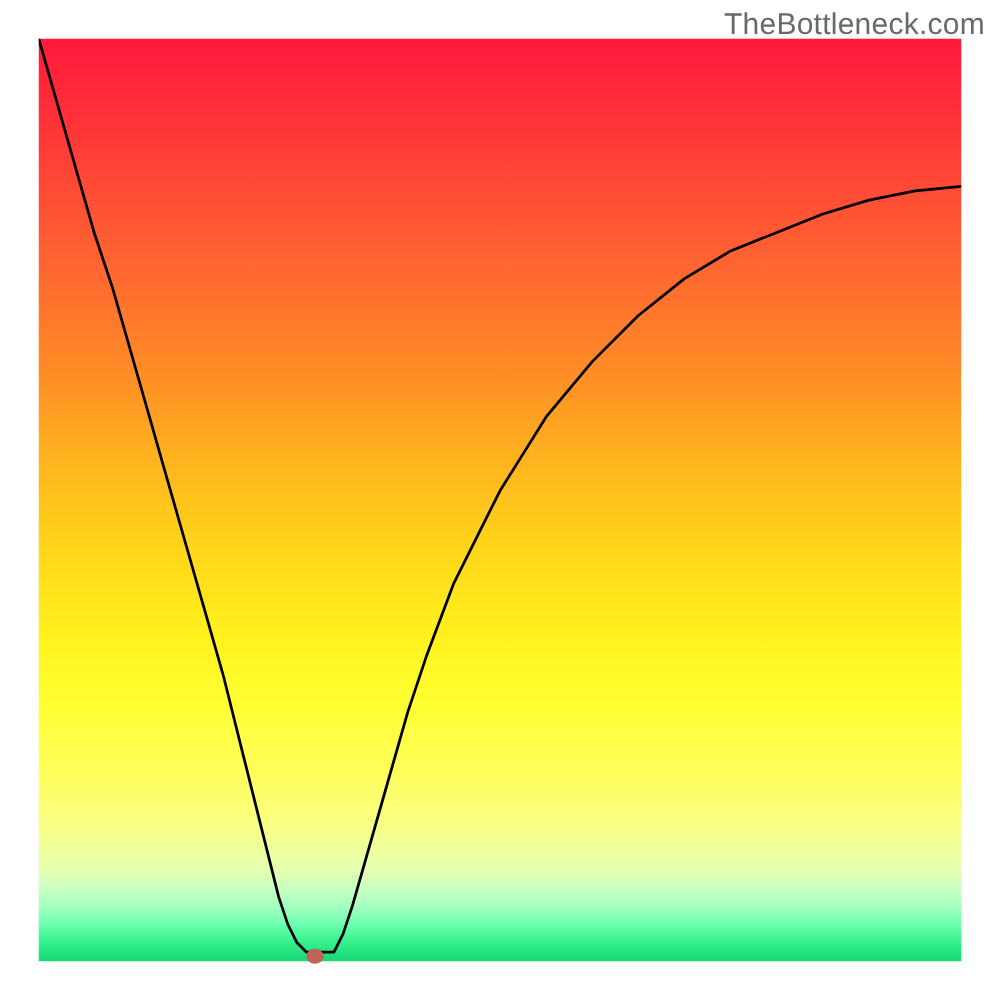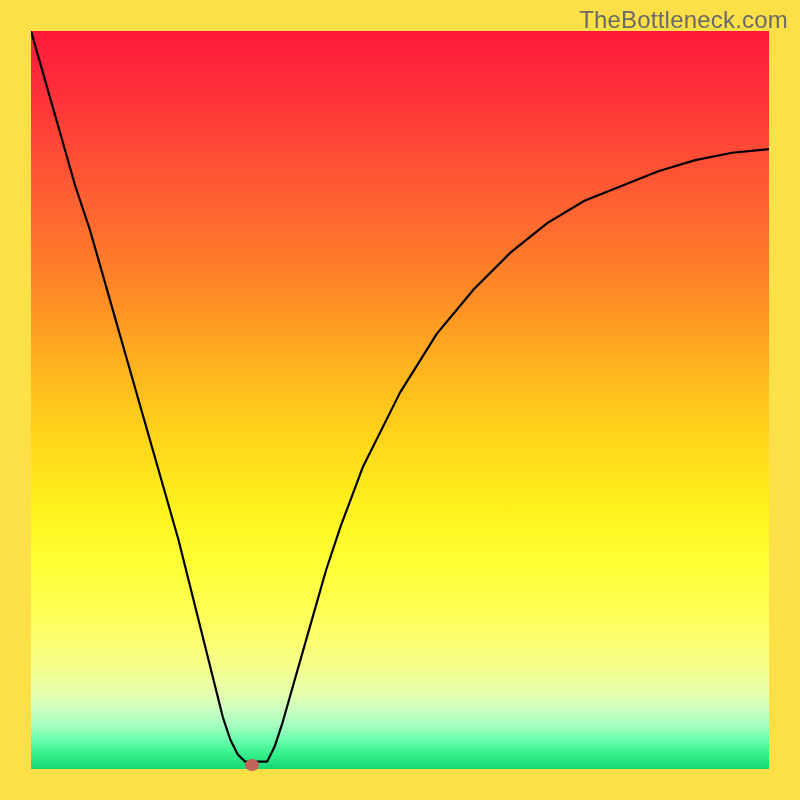--- a/index.html
+++ b/index.html
@@ -8,21 +8,21 @@
     width: 800px;
     height: 800px;
     background: #000;
     overflow: hidden;
     font-family: Arial, Helvetica, sans-serif;
   }
   .frame {
     position: relative;
     width: 800px;
     height: 800px;
-    background: #fde047;
+    background: #ffffff;
   }
   .plot-area {
     position: absolute;
     left: 31px;
     top: 31px;
     width: 738px;
     height: 738px;
     
     background: linear-gradient(
       to bottom,

